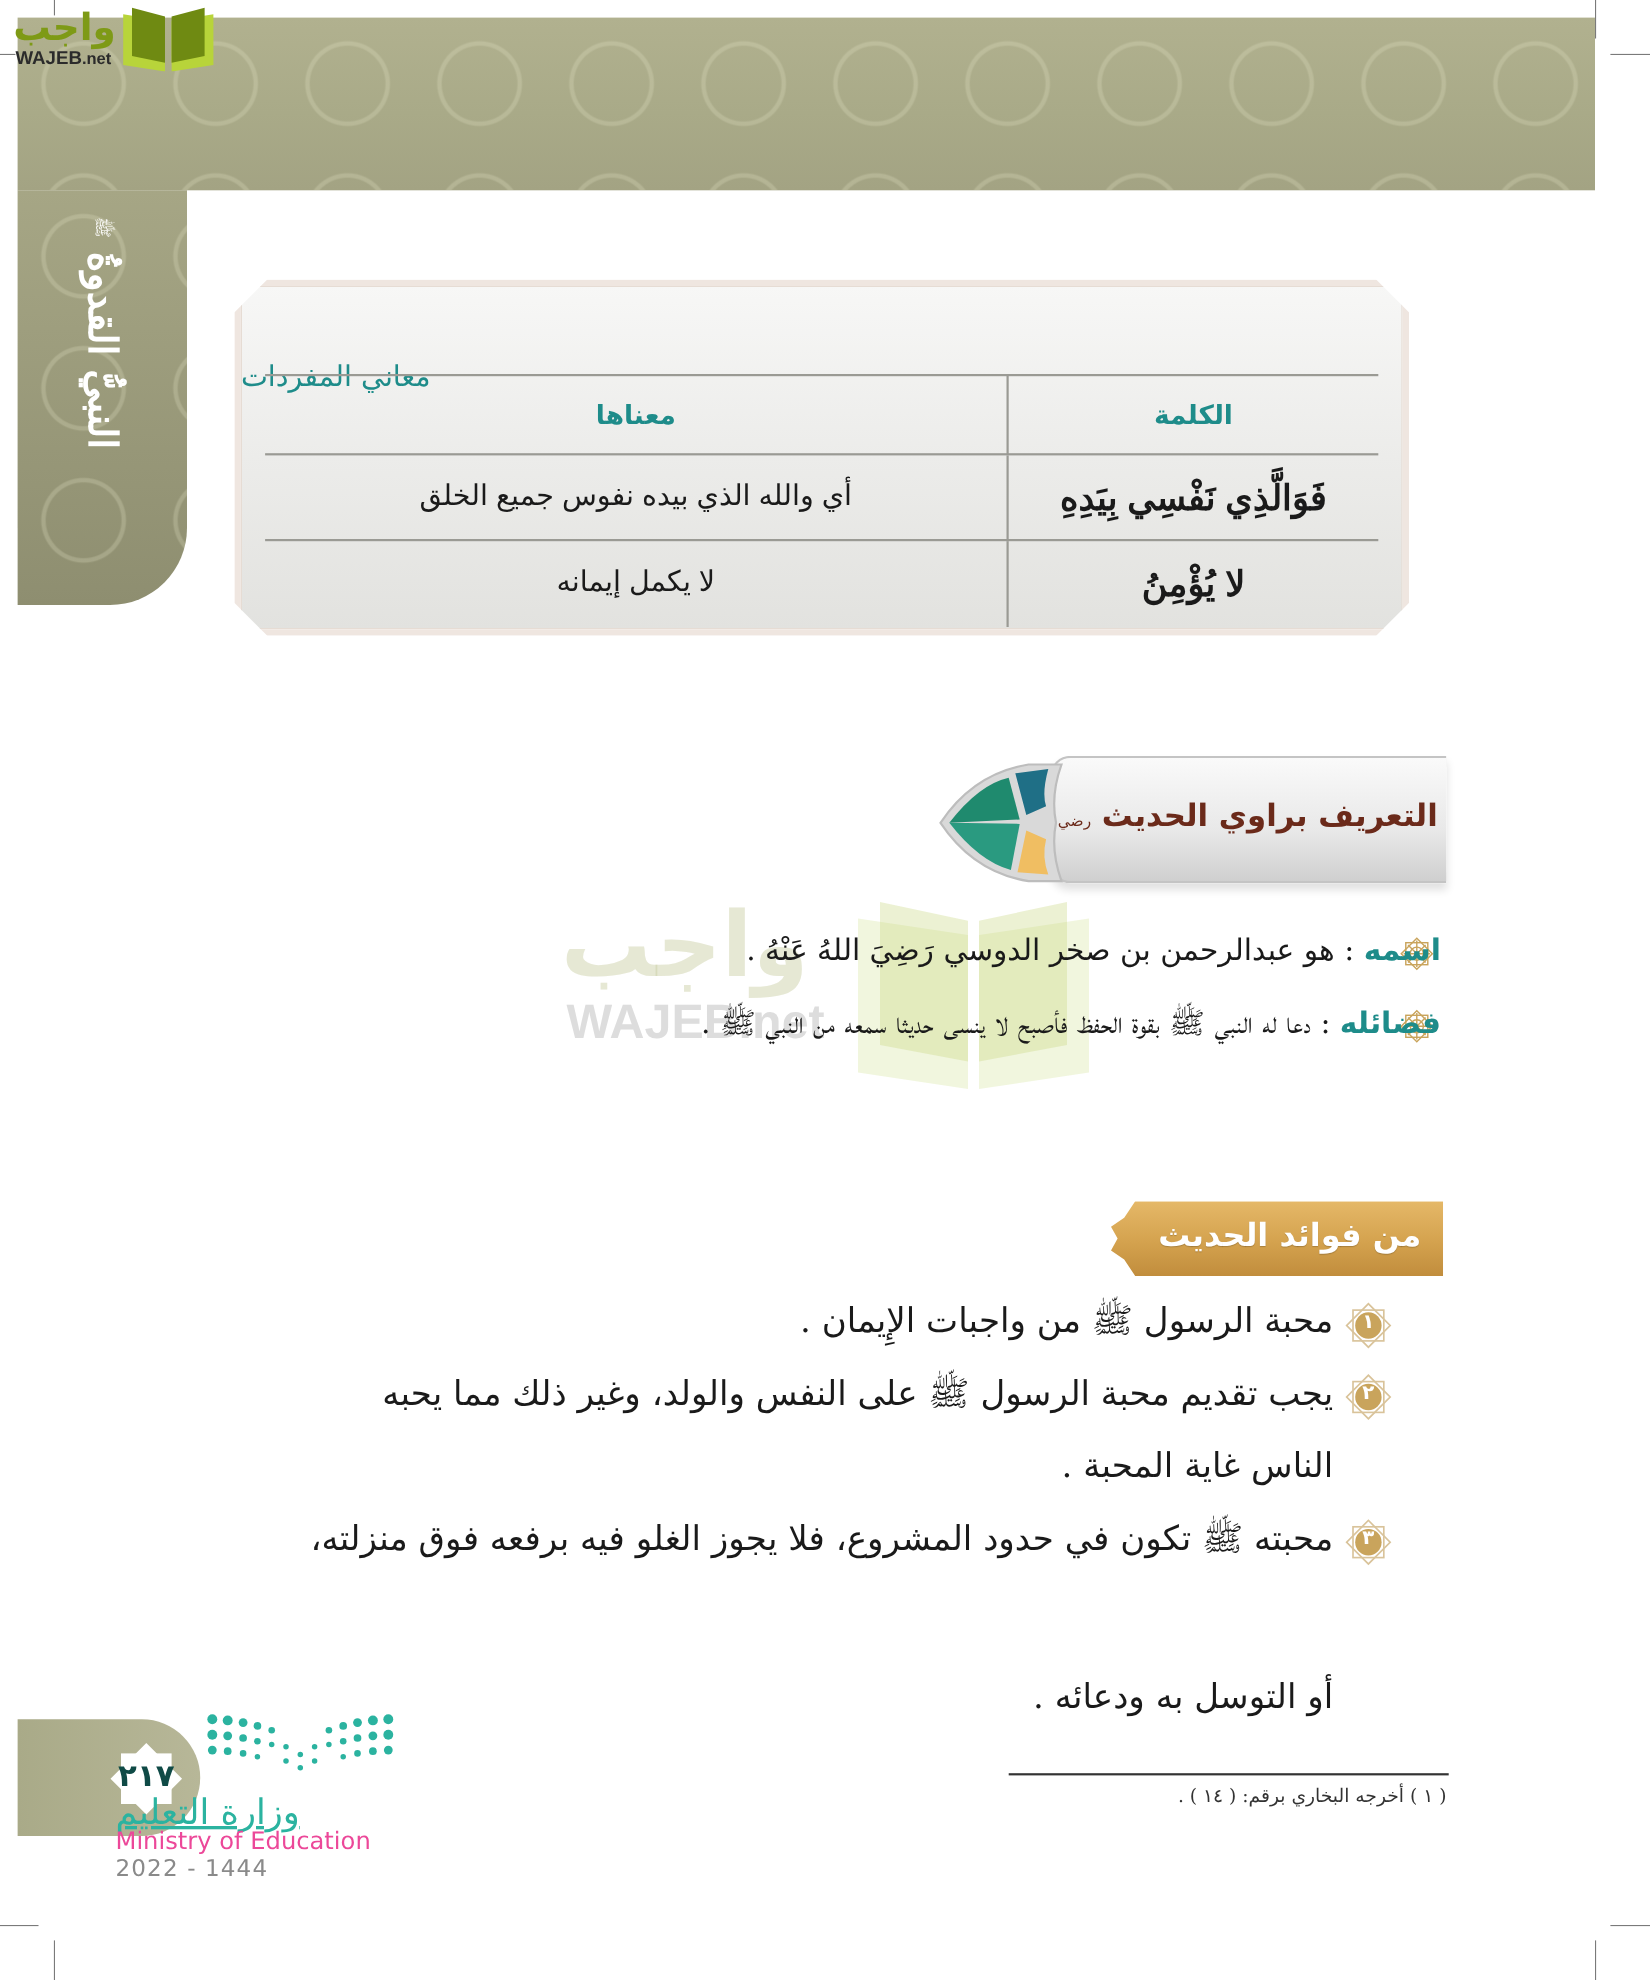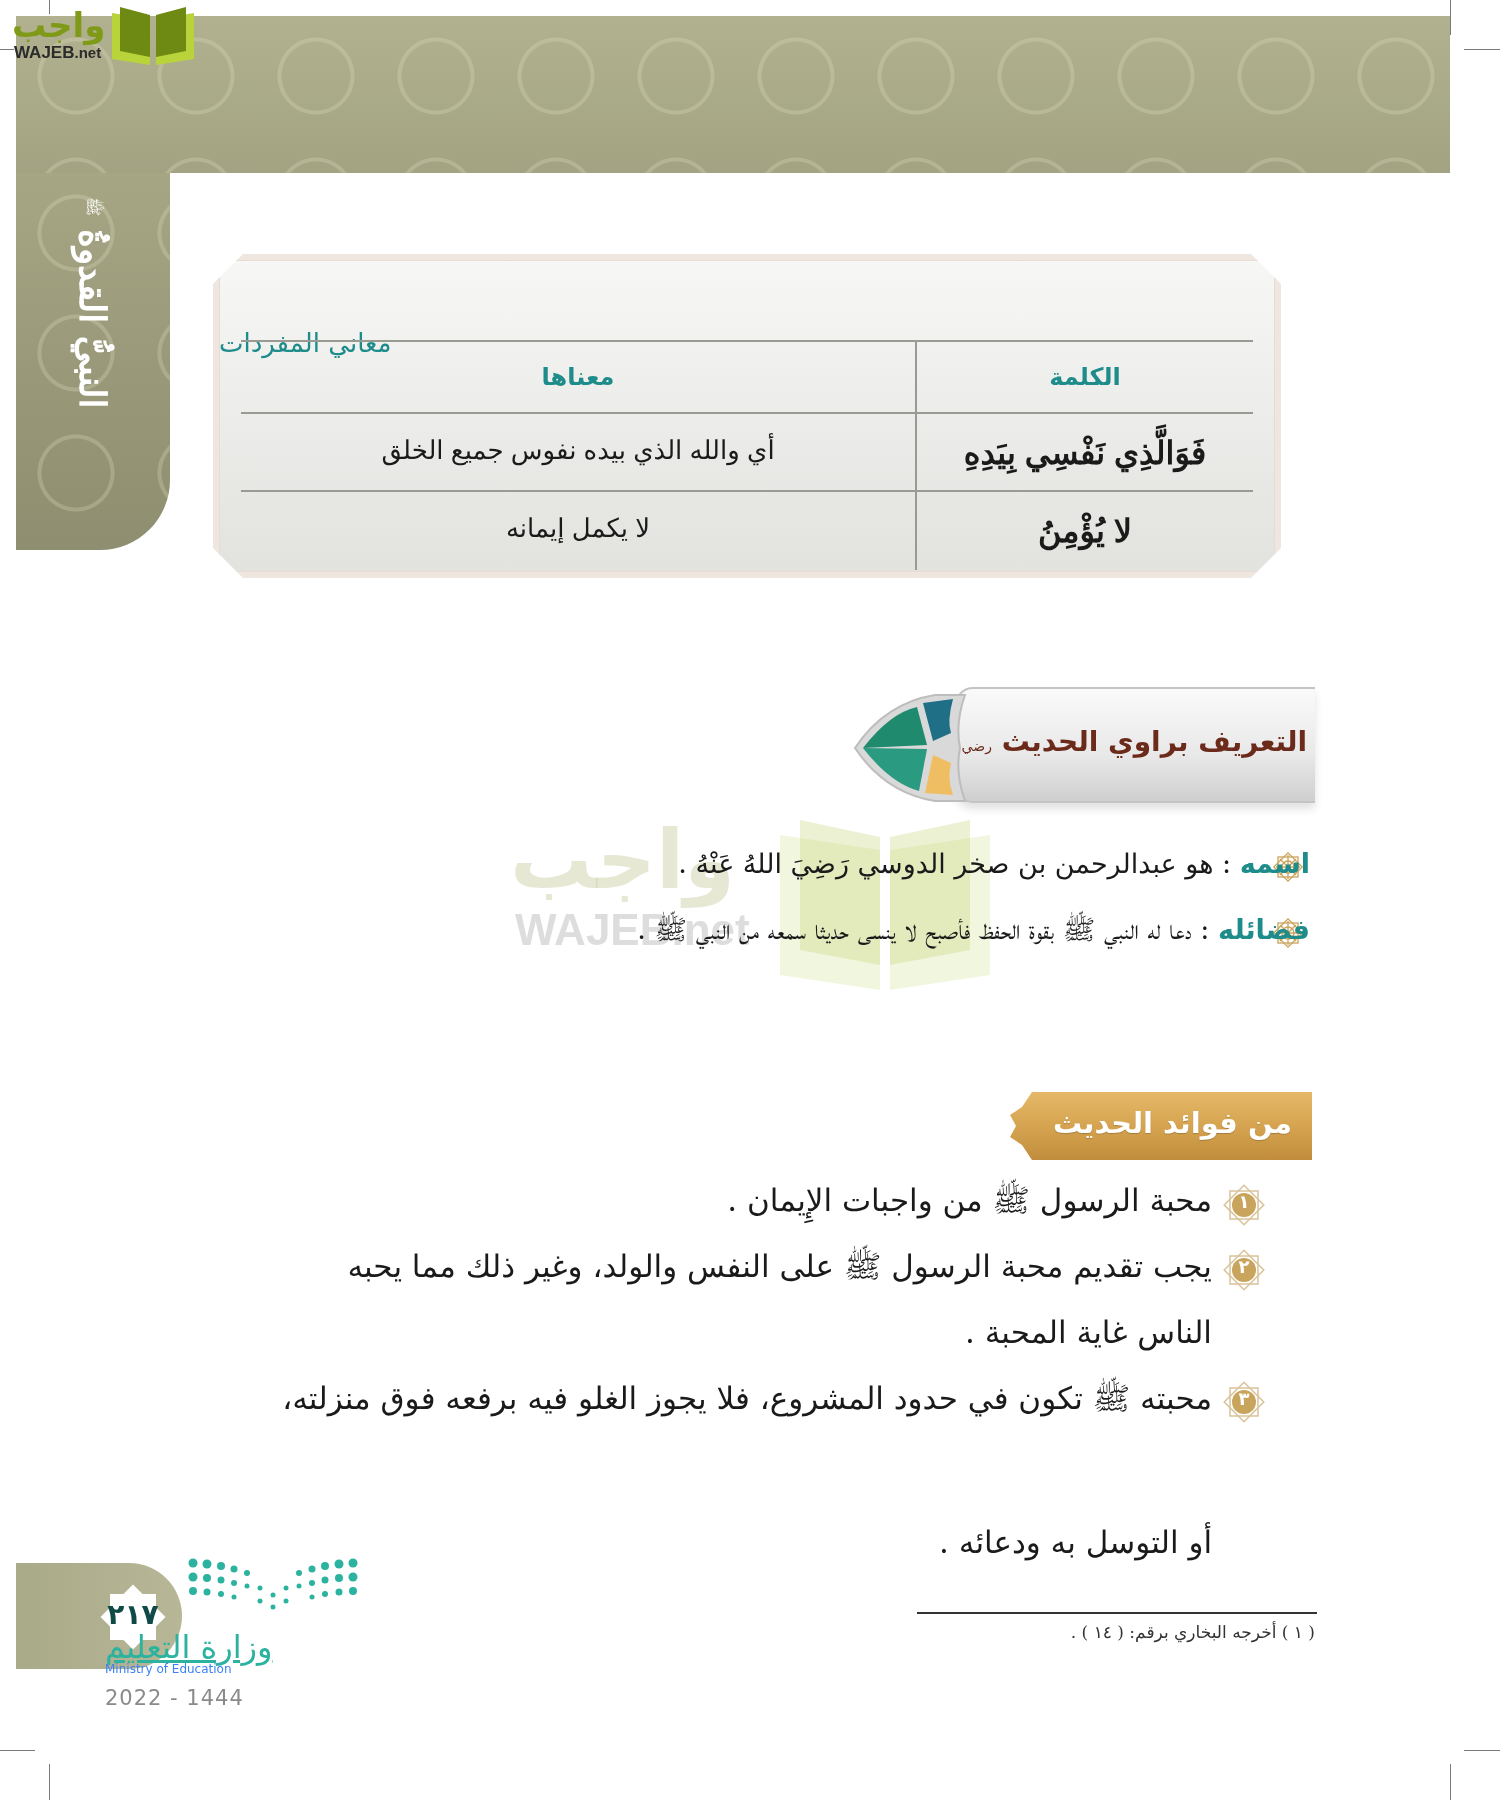--- a/index.html
+++ b/index.html
@@ -124,21 +124,21 @@
     position: absolute; left: 16px; top: 1563px; width: 166px; height: 106px;
     background: linear-gradient(90deg, #a9aa88 0%, #b7b798 100%);
     border-radius: 0 53px 53px 0;
   }
   .page-star { position: absolute; left: 98px; top: 1582px; width: 70px; height: 70px; }
   .page-num { position: absolute; left: 98px; top: 1598px; width: 70px; text-align: center; color: #0f4a46; font-weight: bold; font-size: 28px; }
 
   
   .mo-dots { position: absolute; left: 188px; top: 1555px; width: 170px; height: 60px; }
   .mo-ar { position: absolute; left: 105px; top: 1628px; color: #2bb3a0; font-size: 32px; direction: rtl; font-family: "DejaVu Sans", sans-serif; text-decoration: underline; }
-  .mo-en { position: absolute; left: 105px; top: 1662px; color: #3b82f6; font-size: 12px; font-family: "DejaVu Sans", sans-serif; }
+  .mo-en { position: absolute; left: 105px; top: 1662px; color: #ec4899; font-size: 22px; font-family: "DejaVu Sans", sans-serif; }
   .mo-year { position: absolute; left: 105px; top: 1686px; color: #8a8a8a; font-size: 21px; letter-spacing: 1px; font-family: "DejaVu Sans", sans-serif; }
 </style>
 </head>
 <body>
 
 <div class="crop" style="left:49px;top:0;width:1px;height:14px;"></div>
 <div class="crop" style="left:0;top:49px;width:14px;height:1px;"></div>
 <div class="crop" style="left:1450px;top:0;width:1px;height:35px;"></div>
 <div class="crop" style="left:1464px;top:49px;width:36px;height:1px;"></div>
 <div class="crop" style="left:0;top:1750px;width:35px;height:1px;"></div>

